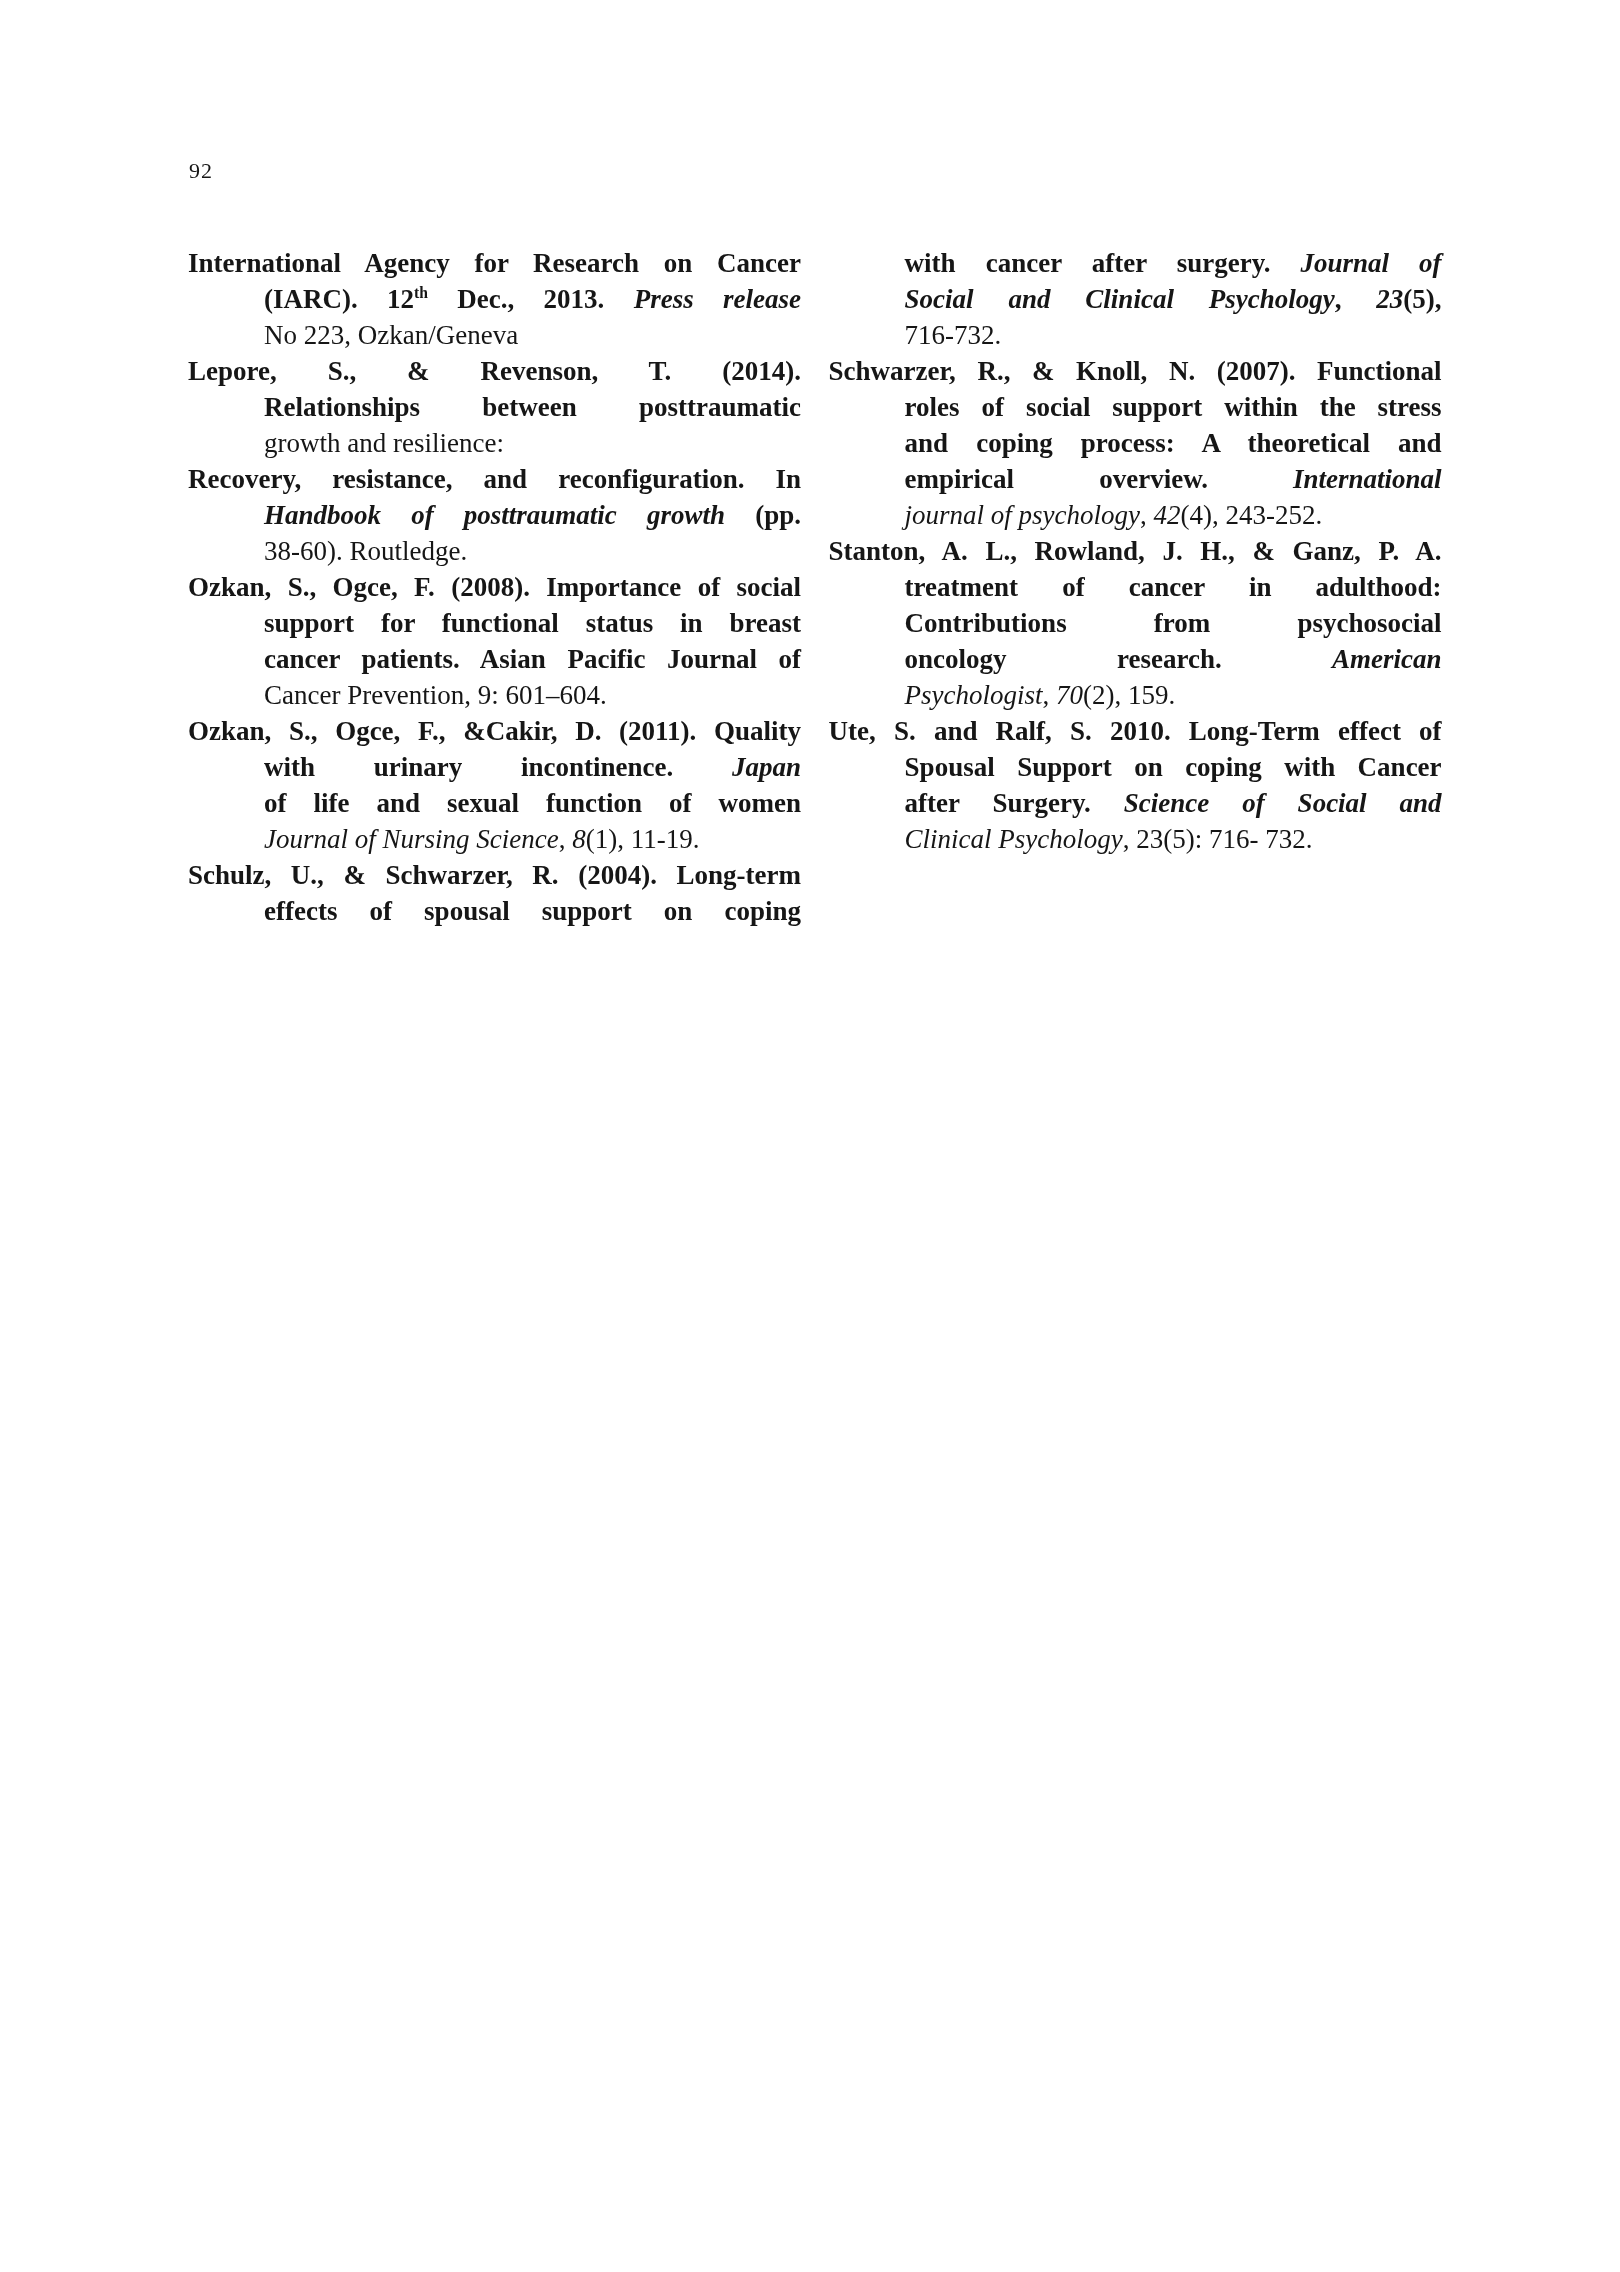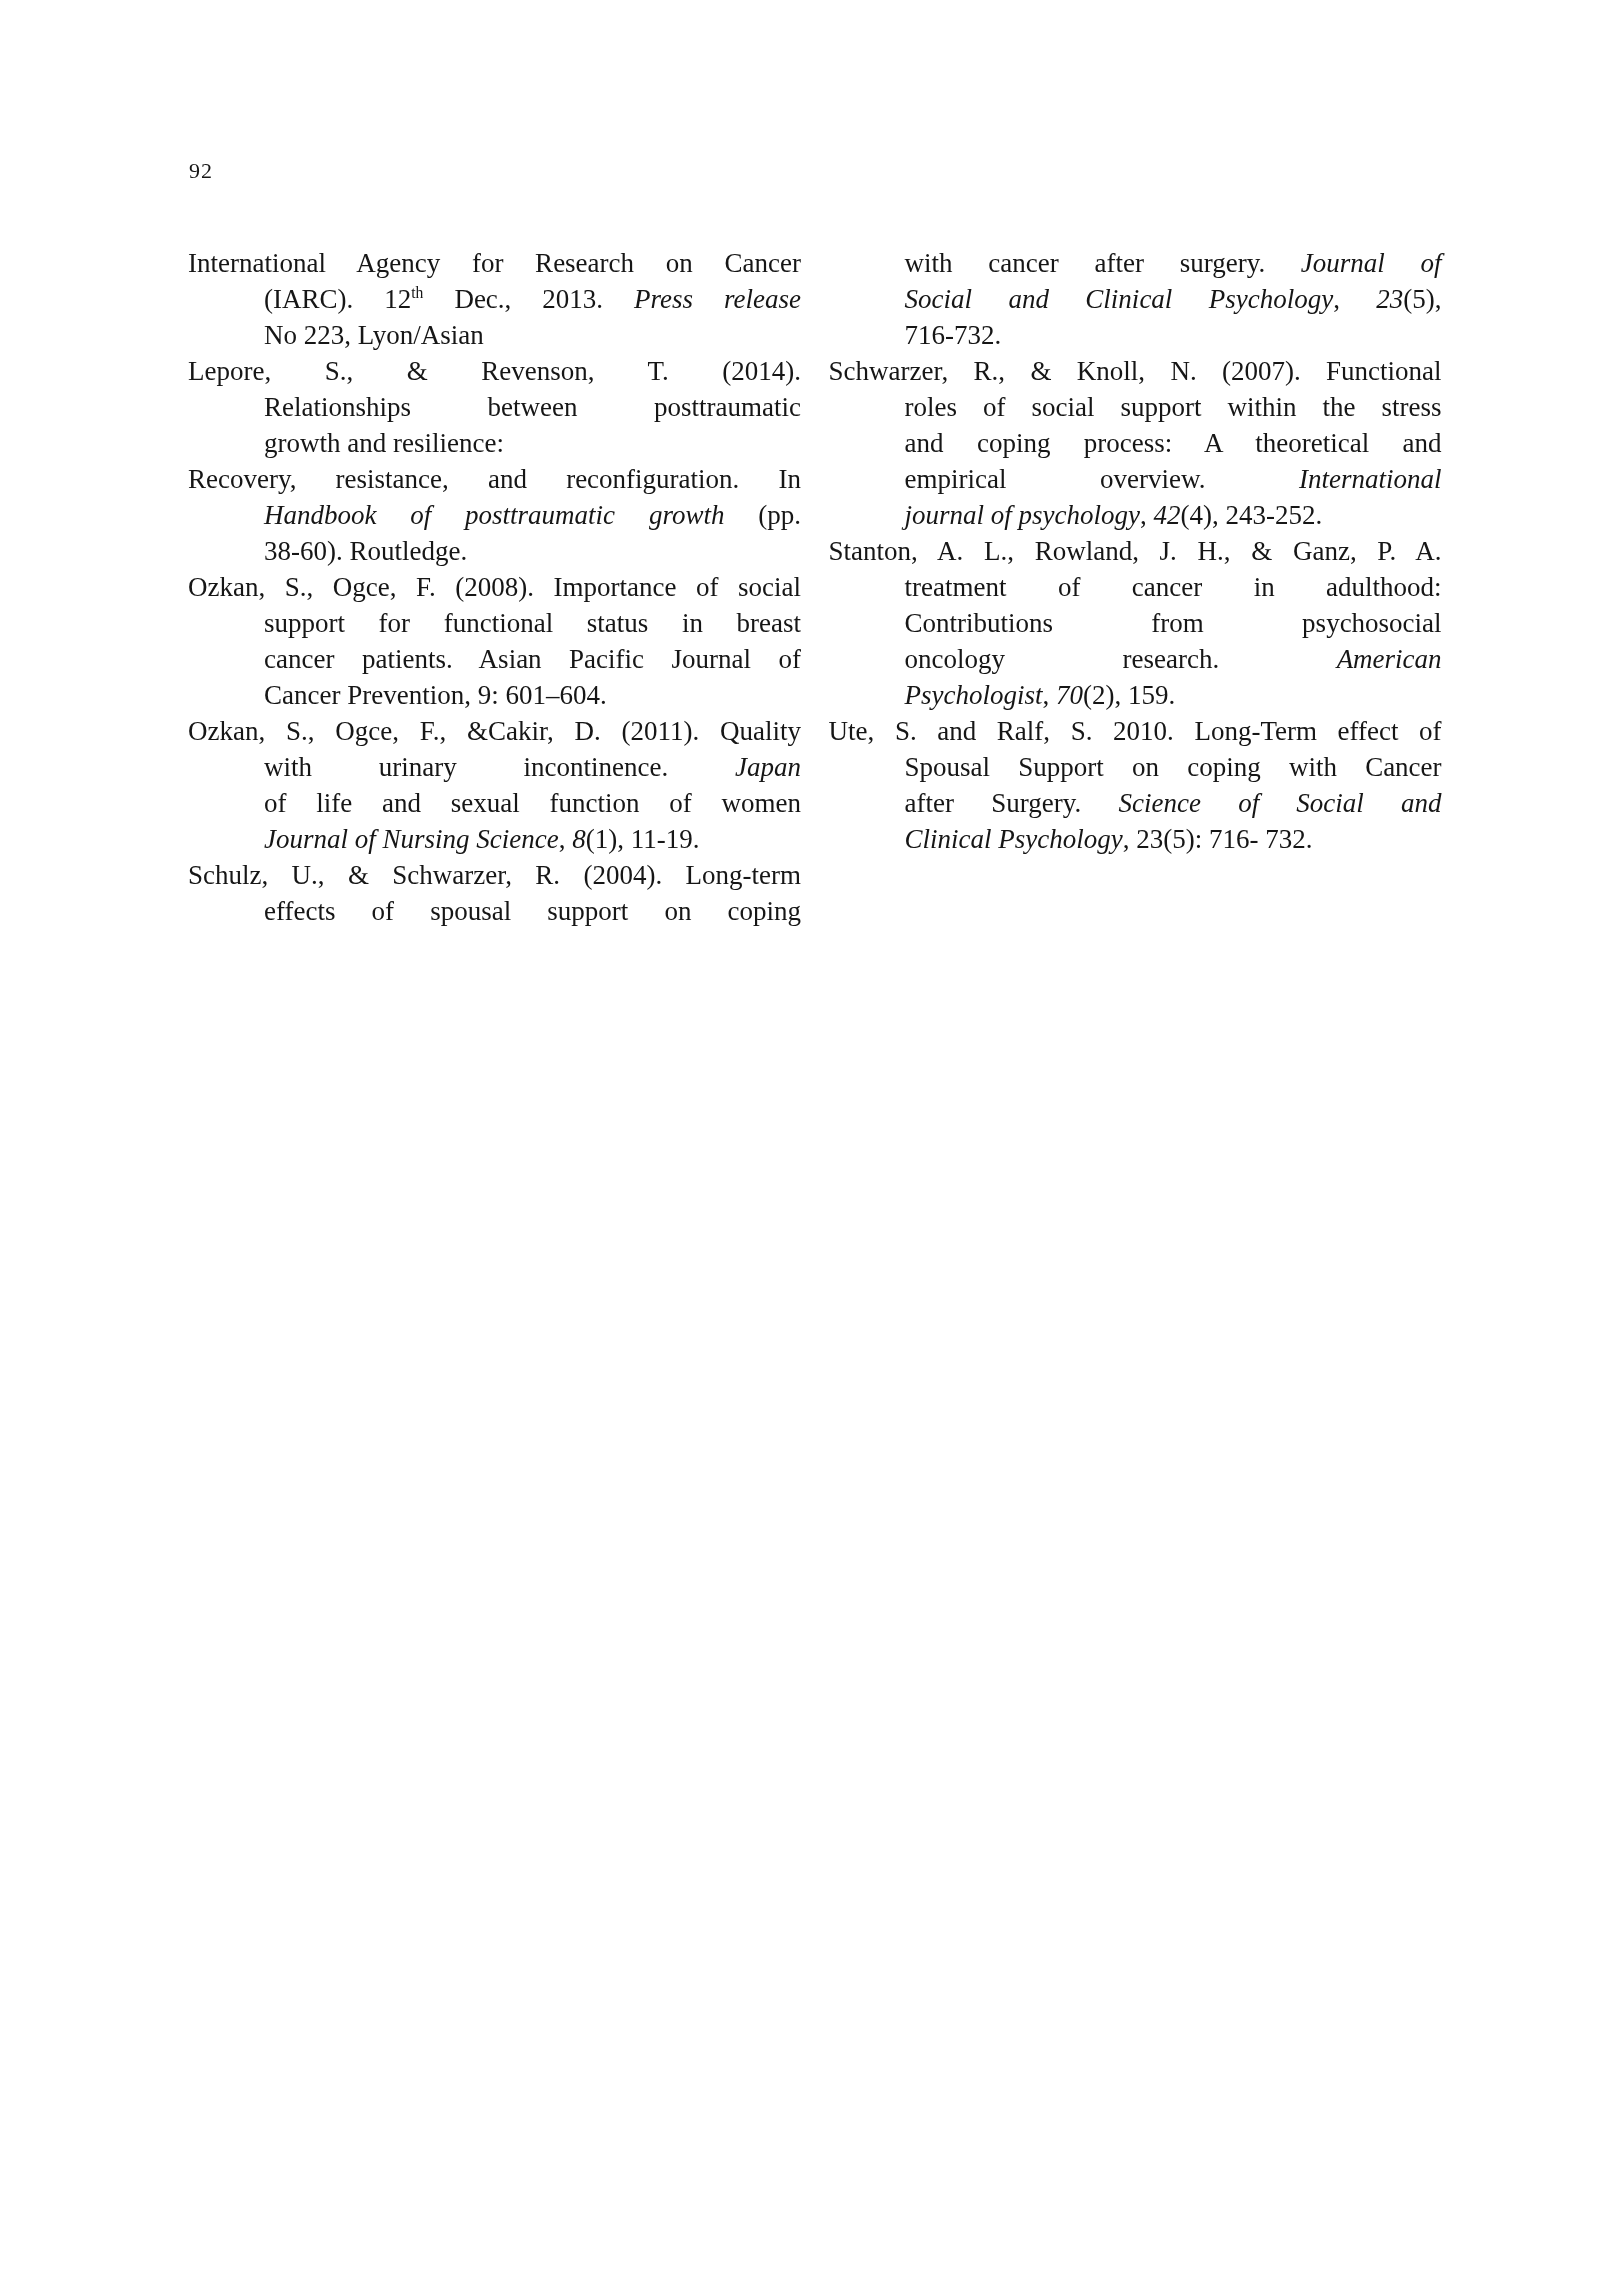--- a/index.html
+++ b/index.html
@@ -35,39 +35,40 @@
     font-size: 27px;
     line-height: 36px;
     white-space: normal;
     text-align: left;
   }
   .line.ind { padding-left: 76px; }
   .line.just {
     text-align: justify;
     text-align-last: justify;
     text-justify: inter-word;
+    font-weight: bold;
   }
   .line i { font-style: italic; }
   .line sup {
     font-size: 0.58em;
     line-height: 0;
     vertical-align: super;
   }
 </style>
 </head>
 <body>
 
 <div class="page">
   <div class="page-number">92</div>
   <div class="columns">
       <div class="col">
         <div class="entry">
           <div class="line just"><span>International Agency for Research on Cancer</span></div>
           <div class="line ind just"><span>(IARC). 12</span><sup>th</sup><span> Dec., 2013. </span><i>Press release</i></div>
-          <div class="line ind"><span>No 223, Lyon/Asian</span></div>
+          <div class="line ind"><span>No 223, Ozkan/Geneva</span></div>
         </div>
         <div class="entry">
           <div class="line just"><span>Lepore, S., &amp; Revenson, T. (2014).</span></div>
           <div class="line ind just"><span>Relationships between posttraumatic</span></div>
           <div class="line ind"><span>growth and resilience:</span></div>
         </div>
         <div class="entry">
           <div class="line just"><span>Recovery, resistance, and reconfiguration. In</span></div>
           <div class="line ind just"><i>Handbook of posttraumatic growth</i><span> (pp.</span></div>
           <div class="line ind"><span>38-60). Routledge.</span></div>

